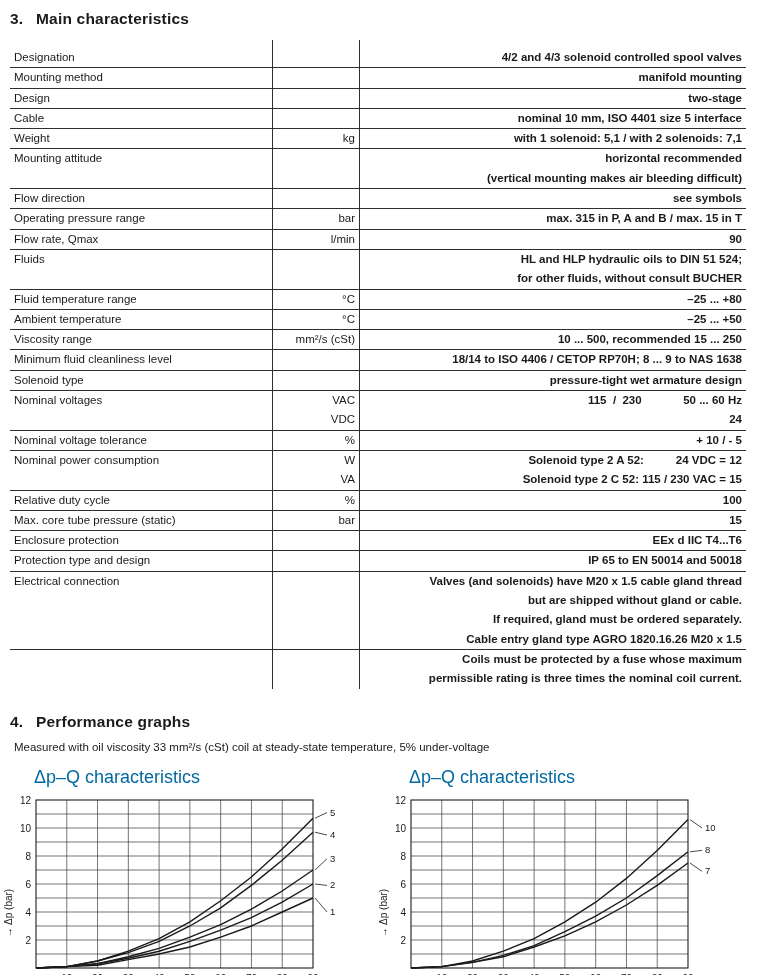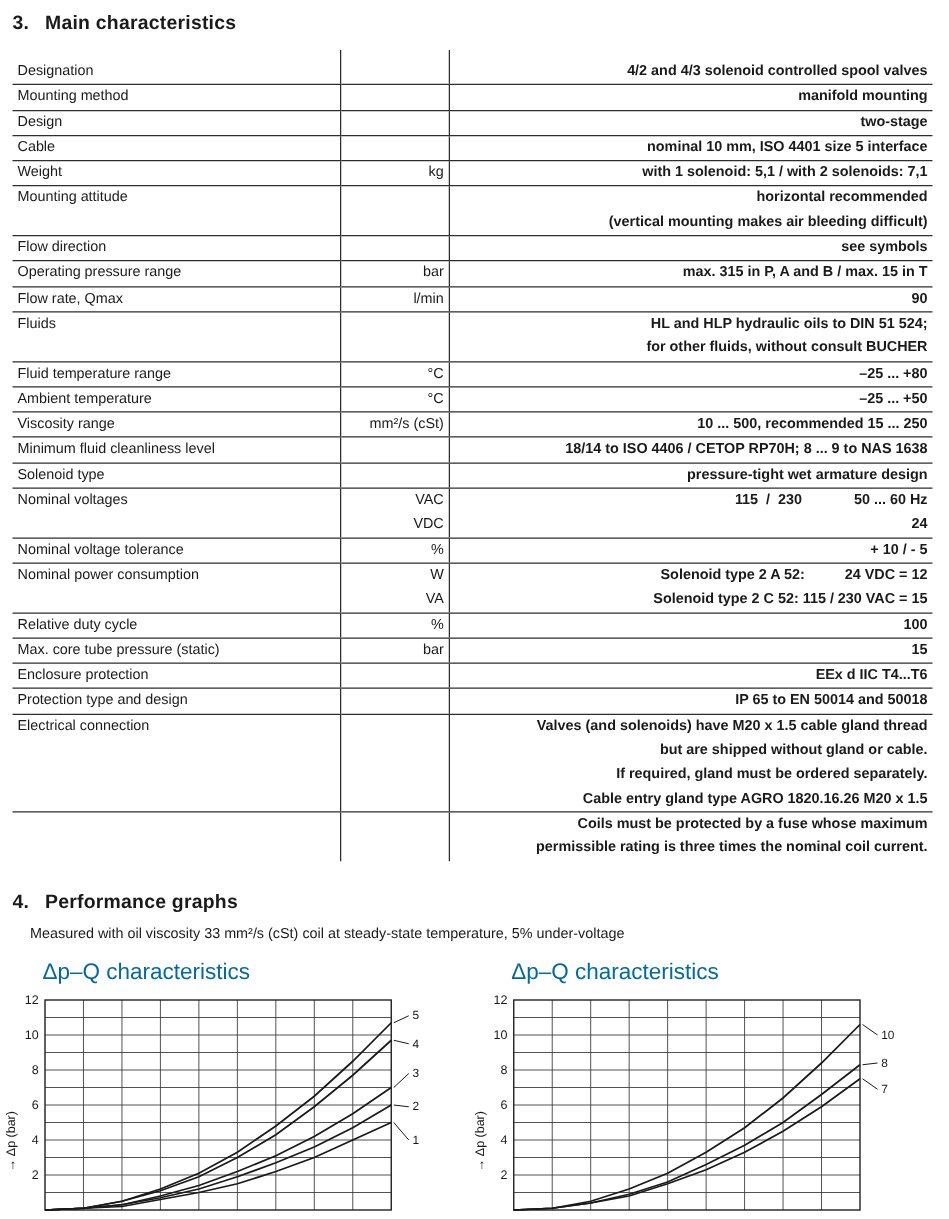--- a/index.html
+++ b/index.html
@@ -15,21 +15,21 @@
   table.chars td{
     vertical-align:top;font-size:11.5px;line-height:19.3px;padding:0 4px;
     border-bottom:1px solid #2e2e2e;color:#1a1a1a;
   }
   td.c-name{width:262px;text-align:left;}
   td.c-unit{width:86px;text-align:right;border-left:1px solid #2e2e2e;}
   td.c-value{text-align:right;border-left:1px solid #2e2e2e;}
   td.c-value div{white-space:pre;font-weight:bold;}
   tr.spacer td{height:8px;border-bottom:none;padding:0;}
   tr:last-child td{border-bottom:none;}
-  .subtitle{font-size:11.5px;margin:10px 0 0 24px;}
+  .subtitle{font-size:11.5px;margin:10px 0 0 14px;}
   .charts{display:flex;margin:6px 0 0 2px;gap:23px;}
   .chart-title{font-size:18px;margin:8px 0 0 32px;color:#0369a1;}
   svg.plot{display:block;}
   .h4{margin-top:14px;}
 </style>
 </head>
 <body>
 
 <div class="page">
 

